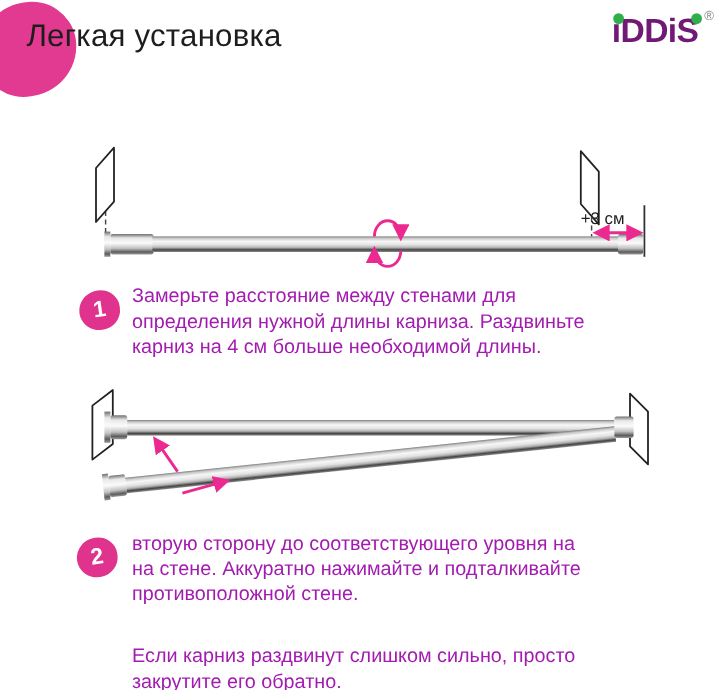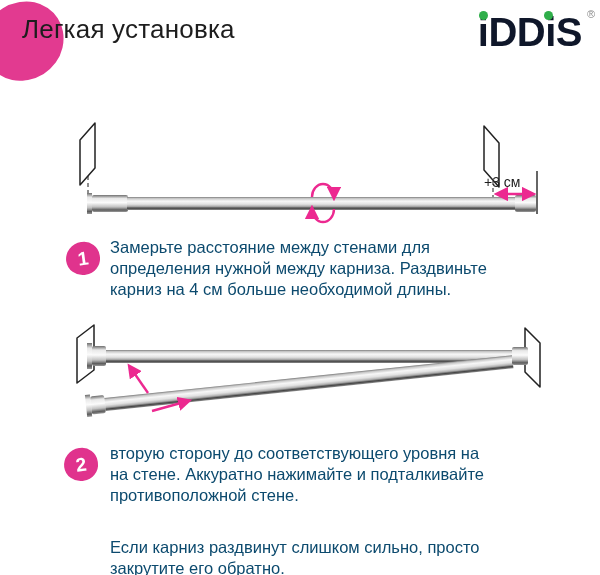--- a/index.html
+++ b/index.html
@@ -12,22 +12,22 @@
     position:absolute;left:-16px;top:2px;width:80px;height:78px;
     background:#e23a90;border-radius:52% 48% 55% 45%;transform:rotate(-10deg);
   }
   .page-title{
     position:absolute;left:22px;top:14px;margin:0;
     font-size:26px;font-weight:500;letter-spacing:.2px;color:#1d1d1d;z-index:2;
   }
   
   .logo{position:absolute;top:12px;right:18px;z-index:2;}
   .logo-text{
-    font-family:"Liberation Sans",sans-serif;font-weight:700;font-size:40px;
-    line-height:1;color:#0f172a;letter-spacing:-.5px;display:inline-block;position:relative;
+    font-family:"Liberation Sans",sans-serif;font-weight:700;font-size:28px;
+    line-height:1;color:#701a75;letter-spacing:-.5px;display:inline-block;position:relative;
   }
   .logo-dot{position:absolute;width:9px;height:9px;border-radius:50%;background:#2fae4a;top:-1px;}
   .logo-dot.d1{left:1px;}
   .logo-dot.d2{left:66px;}
   .logo-reg{position:absolute;right:-13px;top:-4px;font-size:11px;color:#8a8a8a;}
   
   .illus{position:absolute;display:block;}
   .illus1{left:60px;top:113px;}
   .illus2{left:60px;top:313px;}
   .plate{fill:#ffffff;stroke:#222;stroke-width:1.5;stroke-linejoin:round;}
@@ -37,21 +37,21 @@
   .dim-label{font-family:"Liberation Sans",sans-serif;font-size:14px;fill:#1d1d1d;}
   
   .badge{
     position:absolute;width:34px;height:33px;border-radius:52% 48% 50% 50%;
     background:#e0338d;color:#fff;display:flex;align-items:center;justify-content:center;
     font-size:19px;font-weight:700;transform:rotate(-8deg);
   }
   .badge.b1{left:66px;top:242px;}
   .badge.b2{left:64px;top:448px;}
   
-  .step{position:absolute;margin:0;font-size:16.5px;line-height:21px;color:#0c4a6e;}
+  .step{position:absolute;margin:0;font-size:16.5px;line-height:21px;color:#a21caf;}
   .step .ln{display:block;}
   .step.s1{left:110px;top:237px;}
   .step.s2{left:110px;top:443px;}
   .step.note{left:110px;top:537px;line-height:20.5px;}
 </style>
 </head>
 <body>
 
 <div class="canvas">
 
@@ -99,21 +99,21 @@
     <rect x="455" y="82" width="21" height="17" rx="2" fill="url(#capg1)"></rect>
     <path class="parrow" d="M252 84 A11 13 0 0 1 274 84" marker-end="url(#ah1)"></path>
     <path class="parrow" d="M274 96 A11 13 0 0 1 252 96" marker-end="url(#ah1)"></path>
     <line class="parrow" x1="438" y1="81" x2="472" y2="81" marker-start="url(#ah1)" marker-end="url(#ah1)"></line>
     <text class="dim-label" x="424" y="74">+3 см</text>
   </svg>
 
   <div class="badge b1">1</div>
   <p class="step s1">
     <span class="ln">Замерьте расстояние между стенами для</span>
-    <span class="ln">определения нужной между карниза. Раздвиньте</span>
+    <span class="ln">определения нужной длины карниза. Раздвиньте</span>
     <span class="ln">карниз на 4 см больше необходимой длины.</span>
   </p>
 
   <svg class="illus illus2" width="500" height="112" viewBox="0 0 500 112">
     <defs>
       <linearGradient id="rodg2" x1="0" y1="0" x2="0" y2="1">
         <stop offset="0" stop-color="#7d7d7d"></stop>
           <stop offset=".12" stop-color="#c8c8c8"></stop>
         <stop offset=".32" stop-color="#f7f7f7"></stop>
           <stop offset=".55" stop-color="#e2e2e2"></stop>

